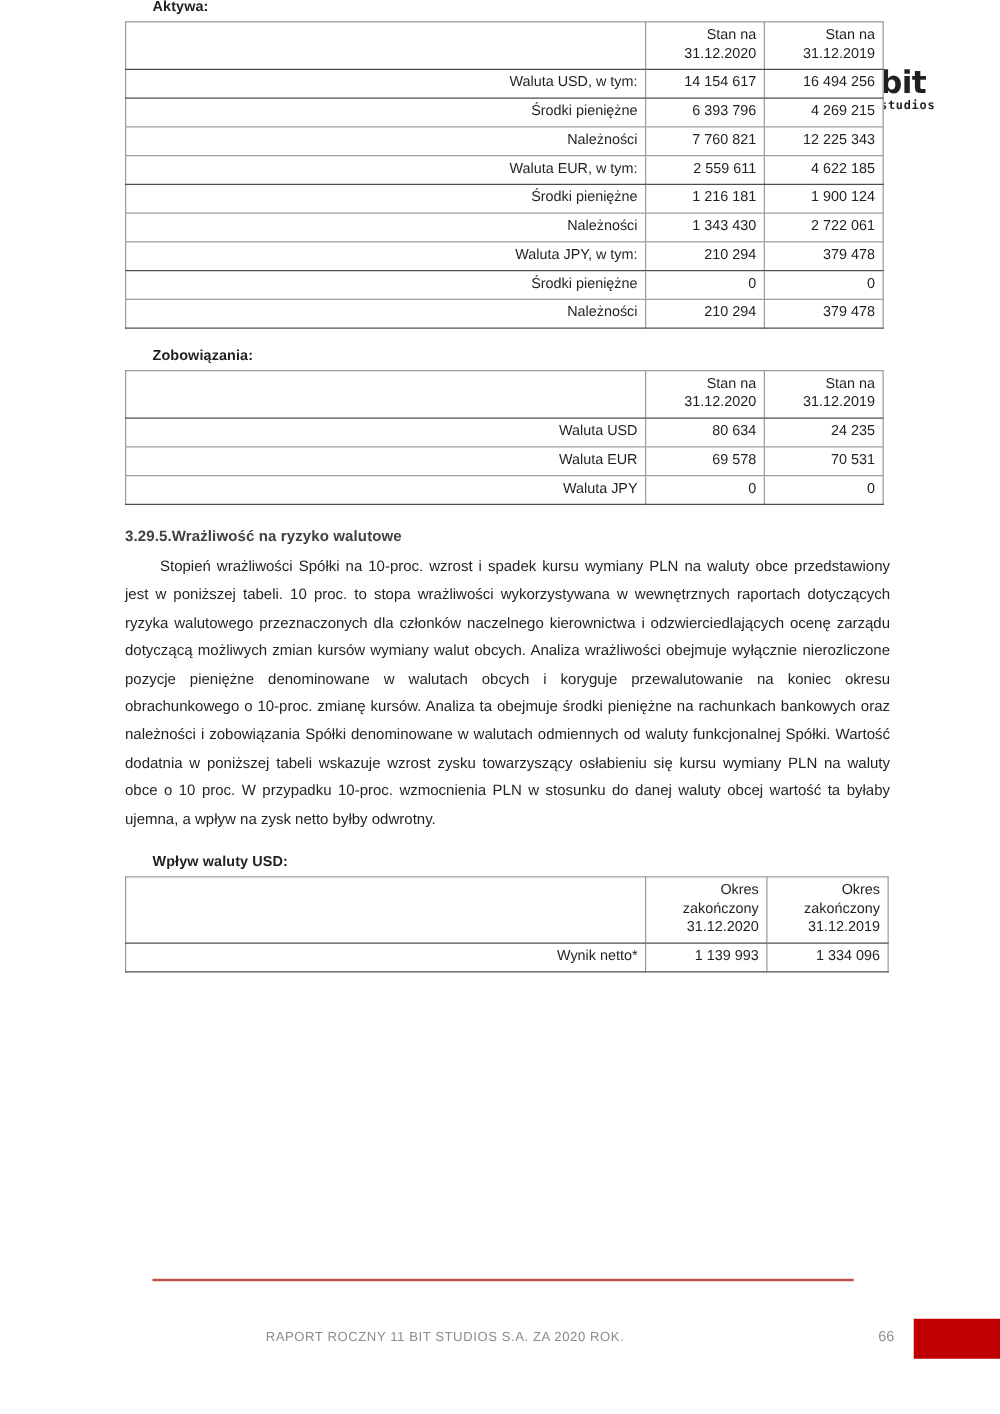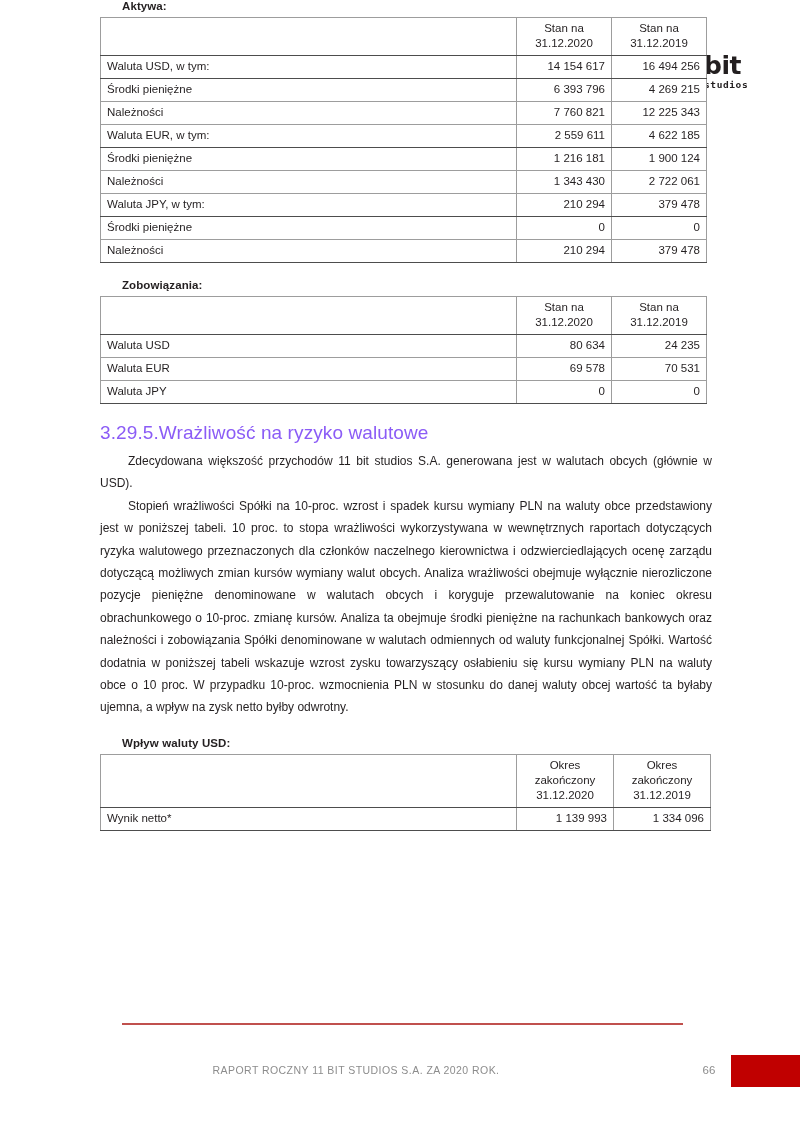--- a/index.html
+++ b/index.html
@@ -86,20 +86,21 @@
     font-size: 11.5px;
     color: #231f20;
     background: #ffffff;
   }
   table.fin td {
     border: 1px solid #9d9d9d;
     padding: 3px 6px 4px 6px;
     vertical-align: middle;
     line-height: 15px;
     white-space: nowrap;
+    text-align: right;
   }
   td.label   { text-align: left; }
   td.num     { text-align: right; }
   td.hdr     { text-align: center; line-height: 19px; padding: 4px 6px 5px; }
   tr.bold td { font-weight: 400; border-top: 1.6px solid #4d4d4d; border-bottom: 1.6px solid #4d4d4d; }
   tr.lastrow td { border-bottom: 1.6px solid #4d4d4d; }
   tr.hdrrow td { border-bottom: 1.6px solid #4d4d4d; }
 
   
   #table-assets, #table-liabilities { width: 606px; }
@@ -113,23 +114,23 @@
   
   #table-usd-impact { width: 610px; }
   #table-usd-impact col.c-label { width: 416px; }
   #table-usd-impact col.c-v1 { width: 97px; }
   #table-usd-impact col.c-v2 { width: 97px; }
 
   .block { margin-bottom: 0; }
 
   
   h2.section-heading {
-    font-size: 19px;
-    font-weight: 400;
-    color: #8b5cf6;
+    font-size: 12px;
+    font-weight: 700;
+    color: #404040;
     margin: 18px 0 6px 0;
     letter-spacing: 0.1px;
   }
 
   
   p.body-text {
     font-size: 12px;
     line-height: 22.4px;
     text-align: justify;
     text-justify: inter-word;
@@ -299,21 +300,20 @@
             <td class="label">Waluta JPY</td>
             <td class="num">0</td>
             <td class="num">0</td>
           </tr>
         </tbody>
       </table>
     </div>
 
     <h2 class="section-heading">3.29.5.Wrażliwość na ryzyko walutowe</h2>
 
-    <p class="body-text indent">Zdecydowana większość przychodów 11 bit studios S.A. generowana jest w walutach obcych (głównie w USD).</p>
     <p class="body-text indent">Stopień wrażliwości Spółki na 10-proc. wzrost i spadek kursu wymiany PLN na waluty obce przedstawiony jest w poniższej tabeli. 10 proc. to stopa wrażliwości wykorzystywana w wewnętrznych raportach dotyczących ryzyka walutowego przeznaczonych dla członków naczelnego kierownictwa i odzwierciedlających ocenę zarządu dotyczącą możliwych zmian kursów wymiany walut obcych. Analiza wrażliwości obejmuje wyłącznie nierozliczone pozycje pieniężne denominowane w walutach obcych i koryguje przewalutowanie na koniec okresu obrachunkowego o 10-proc. zmianę kursów. Analiza ta obejmuje środki pieniężne na rachunkach bankowych oraz należności i zobowiązania Spółki denominowane w walutach odmiennych od waluty funkcjonalnej Spółki. Wartość dodatnia w poniższej tabeli wskazuje wzrost zysku towarzyszący osłabieniu się kursu wymiany PLN na waluty obce o 10 proc. W przypadku 10-proc. wzmocnienia PLN w stosunku do danej waluty obcej wartość ta byłaby ujemna, a wpływ na zysk netto byłby odwrotny.</p>
 
     <div class="block" style="padding-top:18px;">
       <div class="caption">Wpływ waluty USD:</div>
       <table class="fin" id="table-usd-impact">
         <colgroup>
             <col class="c-label">
             <col class="c-v1">
             <col class="c-v2">
           </colgroup>

